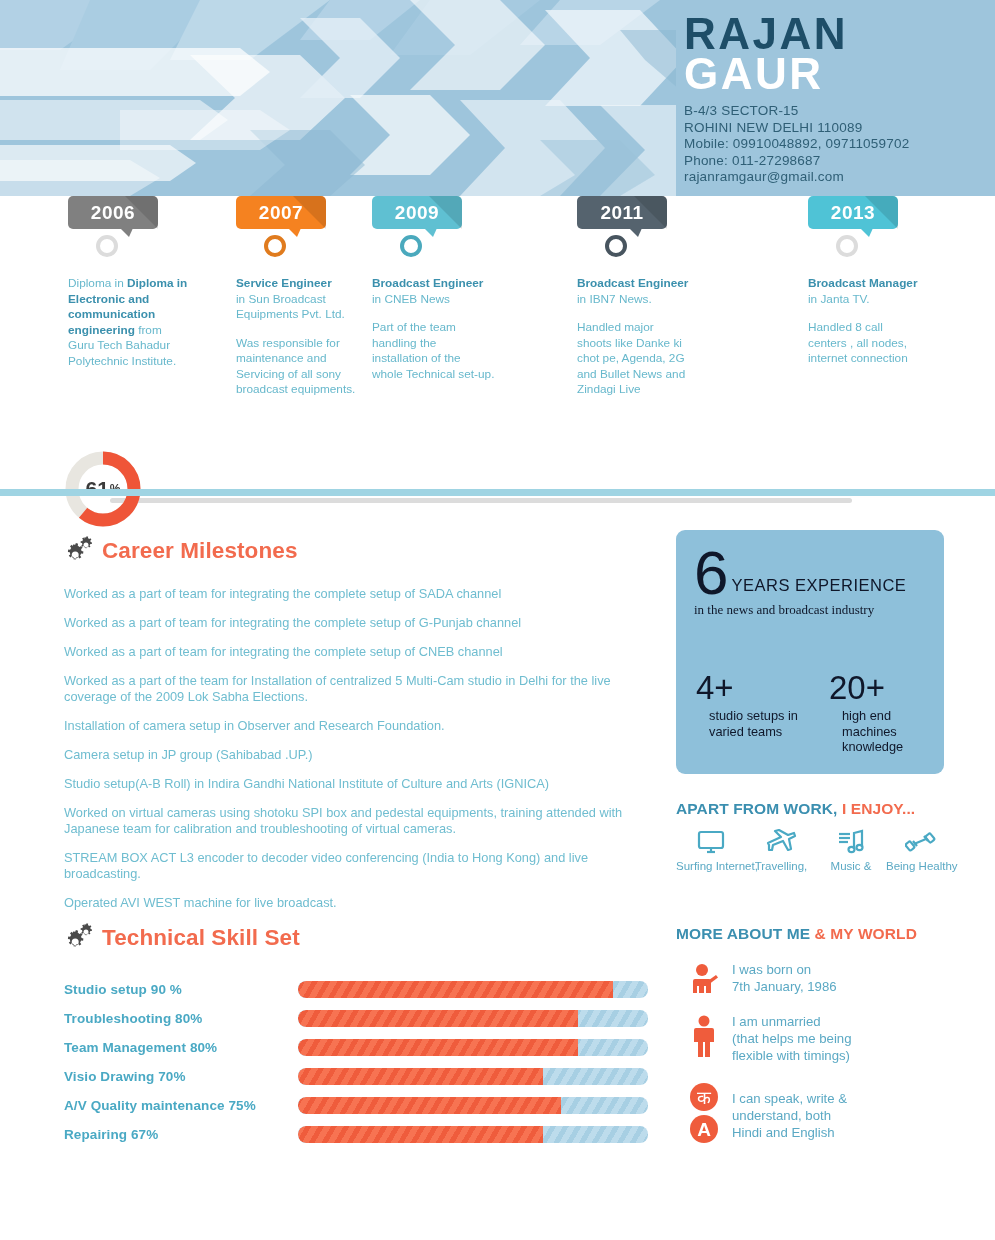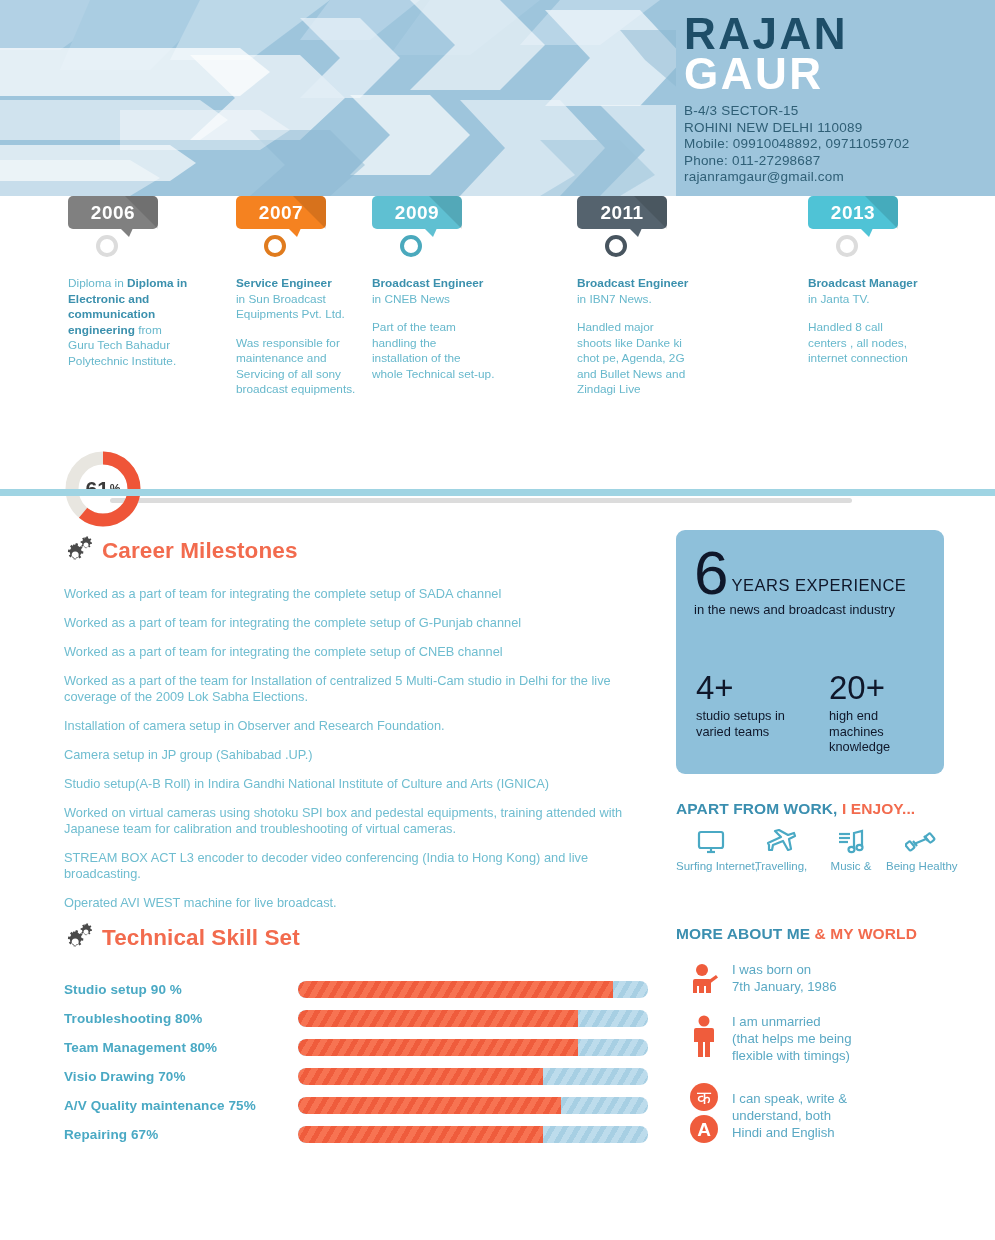--- a/index.html
+++ b/index.html
@@ -143,26 +143,26 @@
   .exp-top { position: absolute; left: 18px; top: 12px; width: 240px; }
   .exp-6 {
     font-size: 62px; font-weight: 300; line-height: 62px;
     display: inline-block; vertical-align: bottom;
   }
   .exp-years {
     font-size: 16.5px; letter-spacing: 0.5px;
     display: inline-block; vertical-align: bottom;
     padding-bottom: 9px; margin-left: 3px;
   }
-  .exp-sub { font-size: 13px; line-height: 16px; margin-top: -2px; }
+  .exp-sub { font-size: 13px; line-height: 16px; margin-top: -2px; font-family: Liberation Serif, serif; }
   .exp-cols { position: absolute; left: 20px; top: 140px; width: 238px; display: flex; }
   .exp-col { width: 112px; }
   .exp-col.second { margin-left: 28px; }
   .exp-num { font-size: 33px; font-weight: 300; line-height: 36px; }
-  .exp-txt { font-size: 12.8px; line-height: 15.5px; margin-top: 2px; }
+  .exp-txt { font-size: 12.8px; line-height: 15.5px; margin-top: 2px; margin-left: 13px; }
 
   .enjoy { position: absolute; left: 676px; top: 800px; width: 280px; }
   .enjoy-head { font-size: 15.5px; font-weight: bold; letter-spacing: 0.1px; }
   .enjoy-head .a { color: #3b8fb0; }
   .enjoy-head .b { color: #f26b4e; }
   .enjoy-icons { display: flex; margin-top: 9px; gap: 0; }
   .enjoy-item { width: 70px; text-align: center; }
   .enjoy-ico { height: 30px; display: flex; align-items: center; justify-content: center; }
   .enjoy-cap { font-size: 11.5px; color: #5ba9c4; margin-top: 3px; white-space: nowrap; }
 

